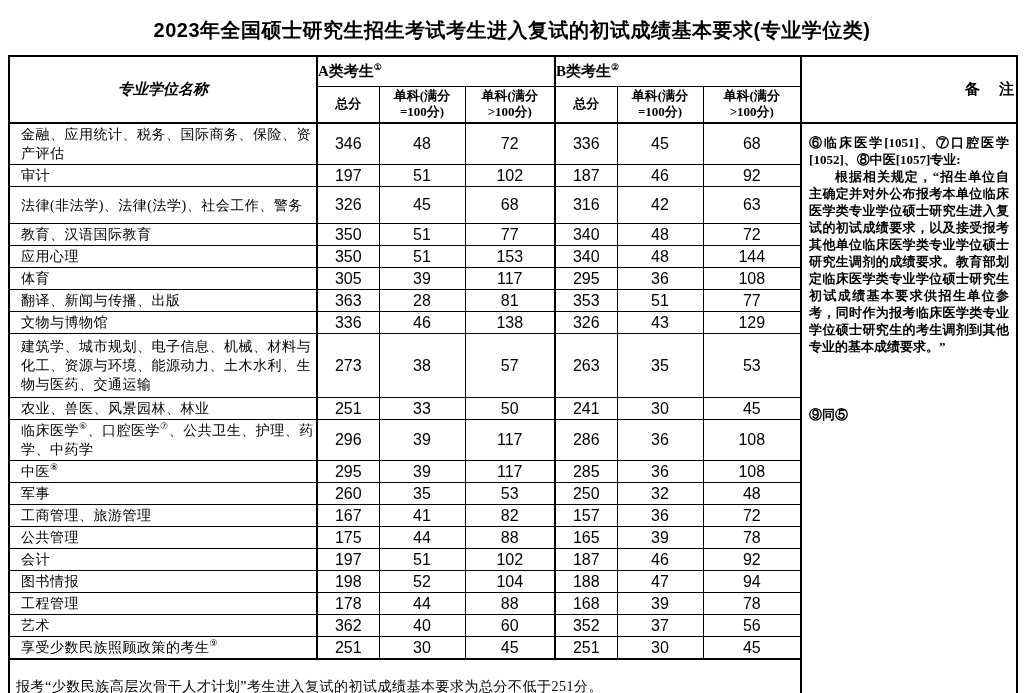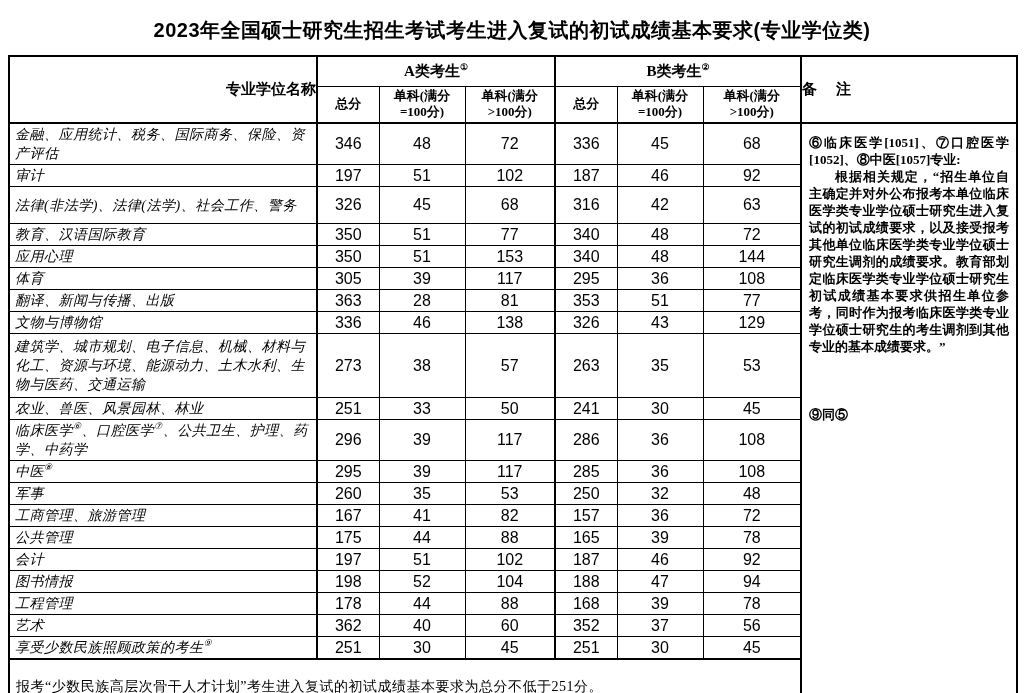--- a/index.html
+++ b/index.html
@@ -42,59 +42,59 @@
   .score-table td.bl2 { border-left: 2.5px solid #000; }
   
   .score-table td.hb { border-bottom: 2px solid #000; }
   
   .score-table td.ft { border-top: 2px solid #000; }
 
   
   tr.hr1 { height: 30px; }
   tr.hr2 { height: 37px; }
   .name-h {
-    text-align: right;
+    text-align: center;
     font-size: 15px;
     font-weight: bold;
+    font-style: italic;
   }
   .group-h {
-    text-align: center;
+    text-align: left;
     font-size: 15px;
     font-weight: bold;
   }
   .sub-h {
     text-align: center;
     font-size: 13px;
     font-weight: bold;
     line-height: 16px;
     white-space: pre-line;
   }
   .remark-h {
-    text-align: left;
+    text-align: right;
     font-size: 15px;
     font-weight: bold;
     letter-spacing: 2px;
   }
 
   
   tbody tr { height: 21px; }
   tbody tr:nth-child(1)  { height: 38px; }
   tbody tr:nth-child(3)  { height: 37px; }
   tbody tr:nth-child(4)  { height: 22px; margin-left: 36px; }
   tbody tr:nth-child(9)  { height: 64px; }
   tbody tr:nth-child(11) { height: 39px; }
   tbody tr:nth-child(20) { height: 22px; border-radius: 10px; }
   tbody tr.footer-row    { height: 56px; }
 
   td.name {
     font-size: 14px;
     line-height: 19px;
-    padding: 1px 2px 1px 5px;
+    padding: 1px 2px 1px 11px;
     letter-spacing: 0.5px;
-    font-style: italic;
   }
   td.num {
     text-align: center;
     font-family: "Liberation Sans", "DejaVu Sans", sans-serif;
     font-size: 16px;
   }
   sup {
     font-size: 9px;
     line-height: 0;
     vertical-align: super;

